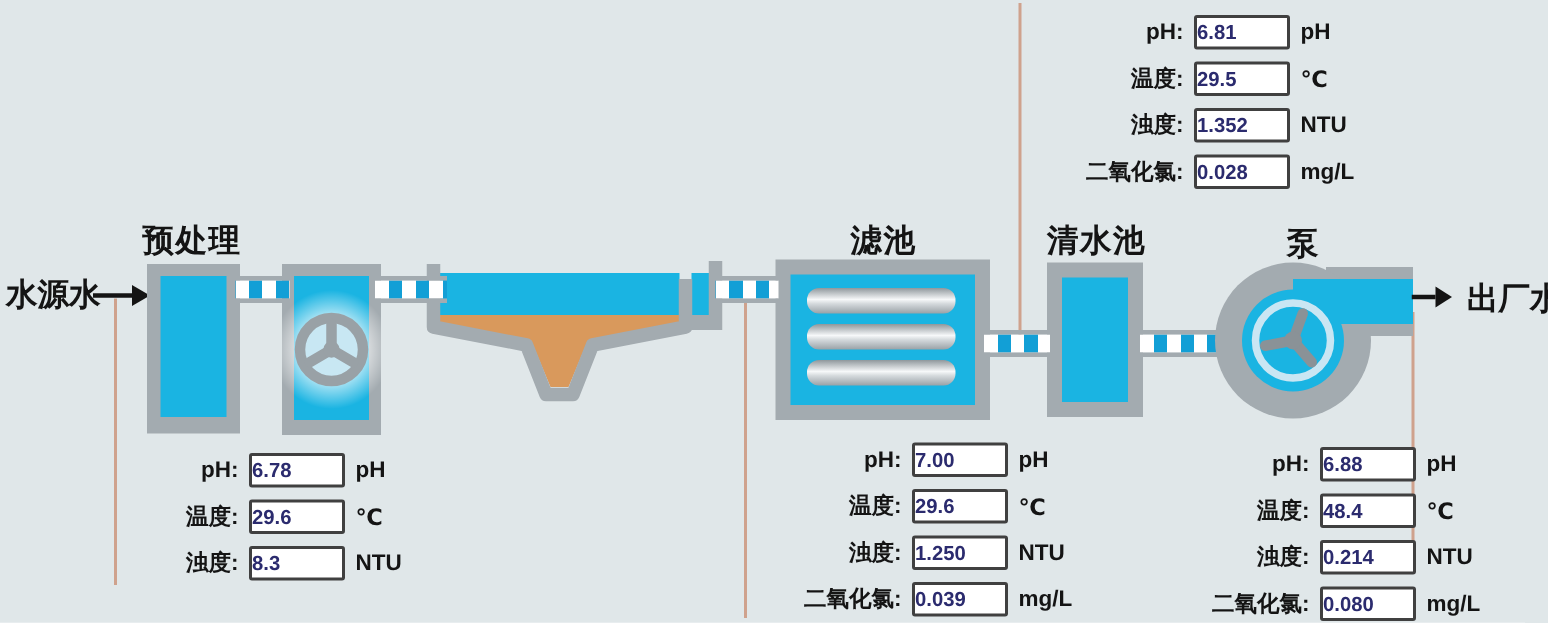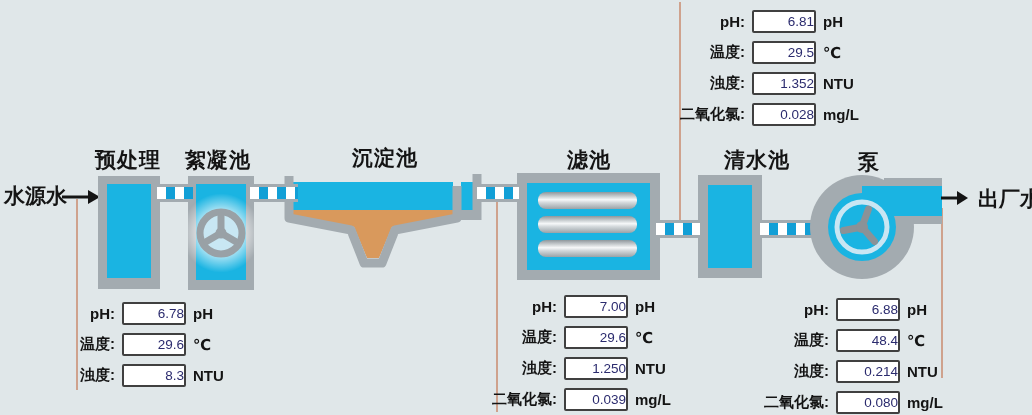--- a/index.html
+++ b/index.html
@@ -29,27 +29,27 @@
     position:absolute; width:80px; height:80px; border-radius:50%;
     background:radial-gradient(circle, rgba(255,255,255,0.97) 0%, rgba(255,255,255,0.75) 35%, rgba(255,255,255,0) 70%);
   }
   .cyl{
     position:absolute; left:11px; width:99px; height:17px; border-radius:8px;
     background:linear-gradient(180deg,#8f979c 0%,#f6f8f9 45%,#d4d9dc 62%,#9aa2a7 100%);
   }
   .panel{
     position:absolute; display:grid;
     grid-template-columns:max-content 64px max-content;
-    column-gap:7px; row-gap:8px; align-items:center; z-index:4;
+    column-gap:7px; row-gap:8px; align-items:center; z-index:4;padding-left:44px;
   }
   .plabel{ font-size:15px; font-weight:bold; justify-self:end; white-space:nowrap; }
   .pbox{
     background:#ffffff; border:2px solid #404040; border-radius:2px;
-    height:19px; line-height:19px; text-align:right;
-    font-size:13.5px; font-weight:normal; color:var(--value-text,#2b2b6e);
+    height:19px; line-height:19px; text-align:left;
+    font-size:13.5px; font-weight:bold; color:var(--value-text,#2b2b6e);
   }
   .punit{ font-size:15px; font-weight:bold; white-space:nowrap; }
   svg{ position:absolute; }
 </style>
 </head>
 <body>
 
 <div id="stage">
 
   <span class="flow-label" style="left:4px; top:182px;">水源水</span>
@@ -57,24 +57,22 @@
     <line x1="0" y1="8" x2="26" y2="8" stroke="#141414" stroke-width="3"></line>
     <polygon points="26,1 26,15 38,8" fill="#141414"></polygon>
   </svg>
 
   <div class="connector" style="left:76px; top:199px; height:191px;"></div>
   <div class="connector" style="left:496px; top:200px; height:212px;"></div>
   <div class="connector" style="left:679px; top:2px; height:224px;"></div>
   <div class="connector" style="left:941px; top:208px; height:170px;"></div>
 
   <span class="stage-label" style="left:95px; top:146px;">预处理</span>
-  <span class="stage-label" style="left:185px; top:146px;">絮凝池</span>
-  <span class="stage-label" style="left:352px; top:144px;">沉淀池</span>
   <span class="stage-label" style="left:567px; top:146px;">滤池</span>
-  <span class="stage-label" style="left:724px; top:146px;">清水池</span>
+  <span class="stage-label" style="left:698px; top:146px;">清水池</span>
   <span class="stage-label" style="left:858px; top:148px;">泵</span>
 
   <div class="tank" style="left:98px; top:176px; width:62px; height:113px;">
     <div class="water" style="left:9px; top:8px; right:9px; bottom:11px;"></div>
   </div>
 
   <div class="pipe" style="left:157px; top:184px; width:36px;"></div>
 
   <div class="tank" style="left:188px; top:176px; width:66px; height:114px;">
     <div class="water" style="left:8px; top:8px; right:8px; bottom:10px;"></div>

